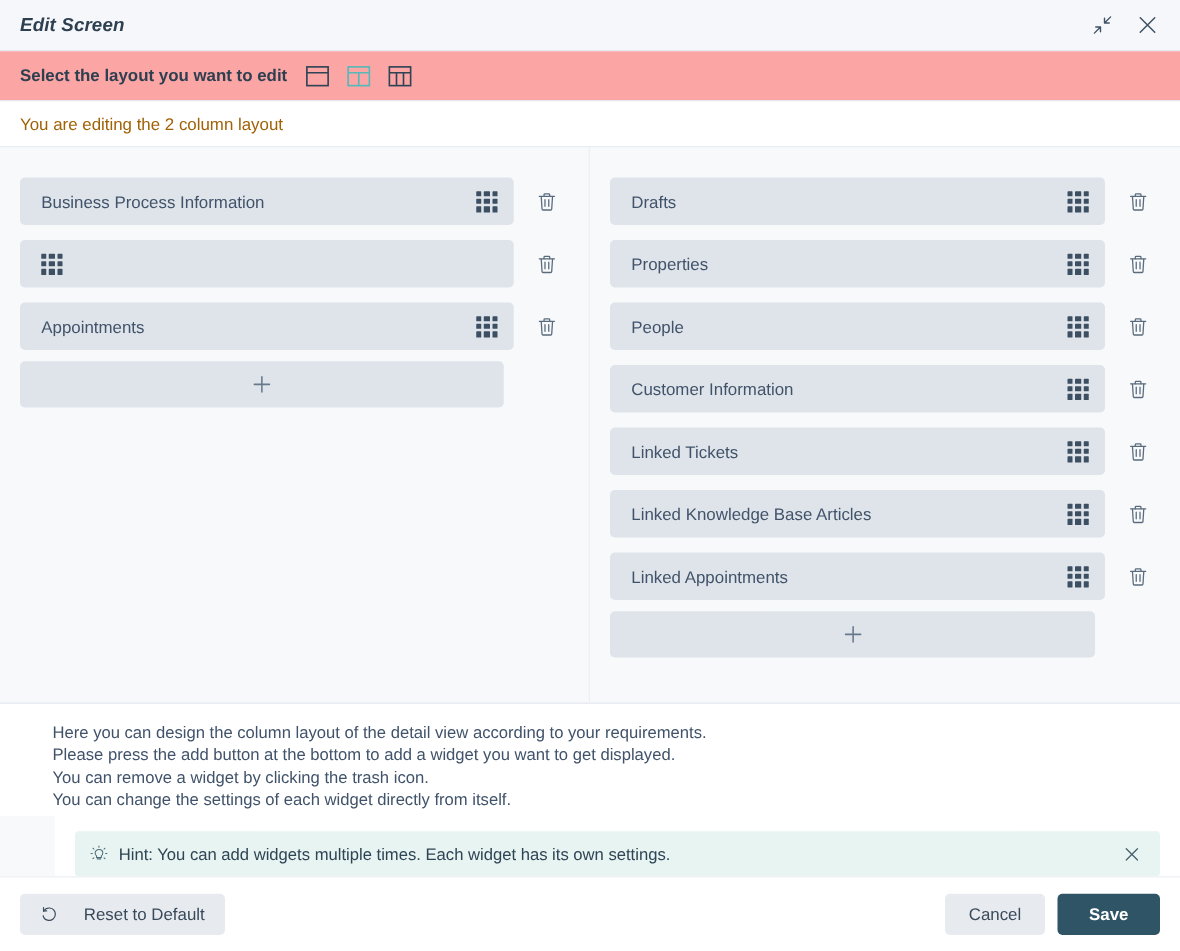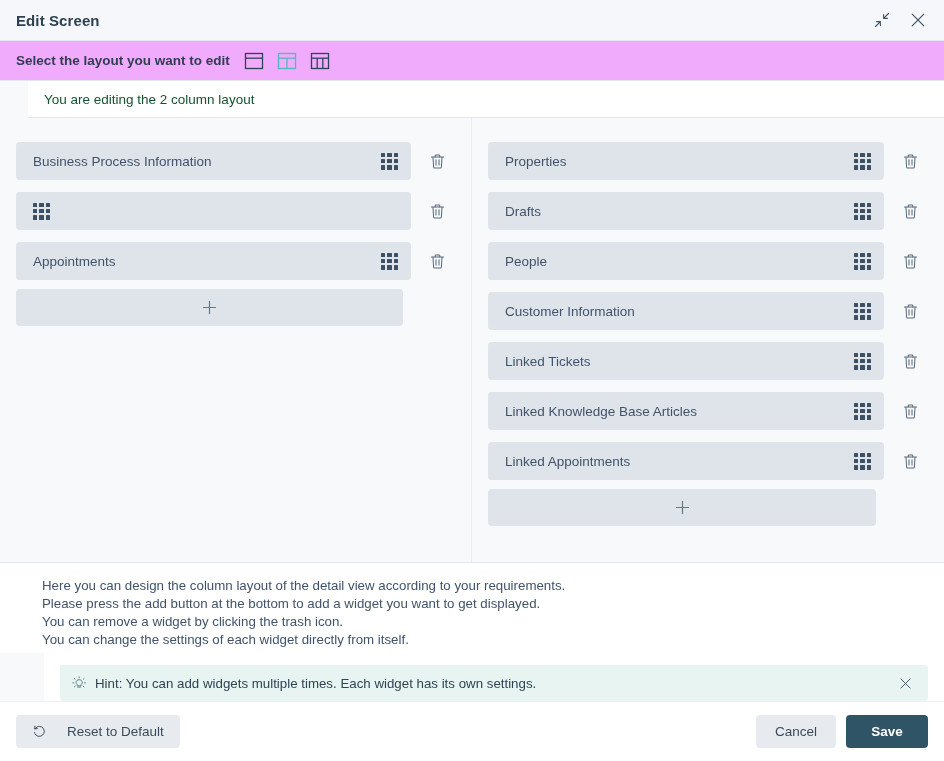--- a/index.html
+++ b/index.html
@@ -34,20 +34,21 @@
     border-bottom: 1px solid #e4e8ee;
     display: flex;
     align-items: center;
     padding: 0 12px 0 16px;
   }
   .titlebar-title {
     font-size: 15px;
     font-weight: bold;
     color: #2e3f50;
     letter-spacing: .1px;
+    font-style: italic;
   }
   .titlebar-actions {
     margin-left: auto;
     display: flex;
     align-items: center;
     gap: 8px;
   }
   .icon-btn {
     width: 28px; height: 28px;
     display: flex; align-items: center; justify-content: center;
@@ -55,21 +56,21 @@
     color: #3f5164;
     border-radius: 3px;
     background: transparent;
     border: none;
   }
 
   
   .layoutbar {
     height: 40px;
     min-height: 40px;
-    background: #f0abfc;
+    background: #fca5a5;
     border-bottom: 1px solid #e4e8ee;
     display: flex;
     align-items: center;
     padding: 0 16px;
     gap: 14px;
   }
   .layoutbar-label {
     font-size: 13.5px;
     font-weight: bold;
     color: #2e3f50;
@@ -84,22 +85,21 @@
   
   .subheader {
     height: 37px;
     min-height: 37px;
     background: #ffffff;
     border-bottom: 1px solid #e4e8ee;
     display: flex;
     align-items: center;
     padding: 0 16px;
     font-size: 13.5px;
-    color: #14532d;
-    margin-left: 28px;
+    color: #a16207;
   }
 
   
   .canvas {
     flex: 1;
     display: flex;
     background: #f7f9fb;
     border-bottom: 1px solid #e4e8ee;
     overflow: hidden;
     position: relative;
@@ -385,46 +385,46 @@
           <path d="M9 2.6V15.4M2.6 9H15.4" stroke="#65788c" stroke-width="1.3" stroke-linecap="round"></path>
         </svg>
       </button>
 
     </div>
 
     <div class="col col-right">
 
       <div class="widget-row">
         <div class="widget-card">
+          <span class="widget-label">Drafts</span>
+          <span class="drag-handle">
+            <i></i>
+              <i></i>
+              <i></i>
+              <i></i>
+              <i></i>
+              <i></i>
+              <i></i>
+              <i></i>
+              <i></i>
+          </span>
+        </div>
+        <button class="trash-btn">
+          <svg width="17" height="17" viewBox="0 0 18 18" fill="none">
+            <path d="M2.6 4.3H15.4" stroke="currentColor" stroke-width="1.1" stroke-linecap="round"></path>
+            <path d="M6.6 4.3V2.9C6.6 2.5 6.9 2.2 7.3 2.2H10.7C11.1 2.2 11.4 2.5 11.4 2.9V4.3" stroke="currentColor" stroke-width="1.1" stroke-linecap="round"></path>
+            <path d="M4.2 4.3L4.9 15.1C4.93 15.6 5.3 15.9 5.8 15.9H12.2C12.7 15.9 13.07 15.6 13.1 15.1L13.8 4.3" stroke="currentColor" stroke-width="1.1" stroke-linejoin="round"></path>
+            <path d="M7.4 7.2V12.8M10.6 7.2V12.8" stroke="currentColor" stroke-width="1.1" stroke-linecap="round"></path>
+          </svg>
+        </button>
+      </div>
+
+      <div class="widget-row">
+        <div class="widget-card">
           <span class="widget-label">Properties</span>
-          <span class="drag-handle">
-            <i></i>
-              <i></i>
-              <i></i>
-              <i></i>
-              <i></i>
-              <i></i>
-              <i></i>
-              <i></i>
-              <i></i>
-          </span>
-        </div>
-        <button class="trash-btn">
-          <svg width="17" height="17" viewBox="0 0 18 18" fill="none">
-            <path d="M2.6 4.3H15.4" stroke="currentColor" stroke-width="1.1" stroke-linecap="round"></path>
-            <path d="M6.6 4.3V2.9C6.6 2.5 6.9 2.2 7.3 2.2H10.7C11.1 2.2 11.4 2.5 11.4 2.9V4.3" stroke="currentColor" stroke-width="1.1" stroke-linecap="round"></path>
-            <path d="M4.2 4.3L4.9 15.1C4.93 15.6 5.3 15.9 5.8 15.9H12.2C12.7 15.9 13.07 15.6 13.1 15.1L13.8 4.3" stroke="currentColor" stroke-width="1.1" stroke-linejoin="round"></path>
-            <path d="M7.4 7.2V12.8M10.6 7.2V12.8" stroke="currentColor" stroke-width="1.1" stroke-linecap="round"></path>
-          </svg>
-        </button>
-      </div>
-
-      <div class="widget-row">
-        <div class="widget-card">
-          <span class="widget-label">Drafts</span>
           <span class="drag-handle">
             <i></i>
               <i></i>
               <i></i>
               <i></i>
               <i></i>
               <i></i>
               <i></i>
               <i></i>
               <i></i>

